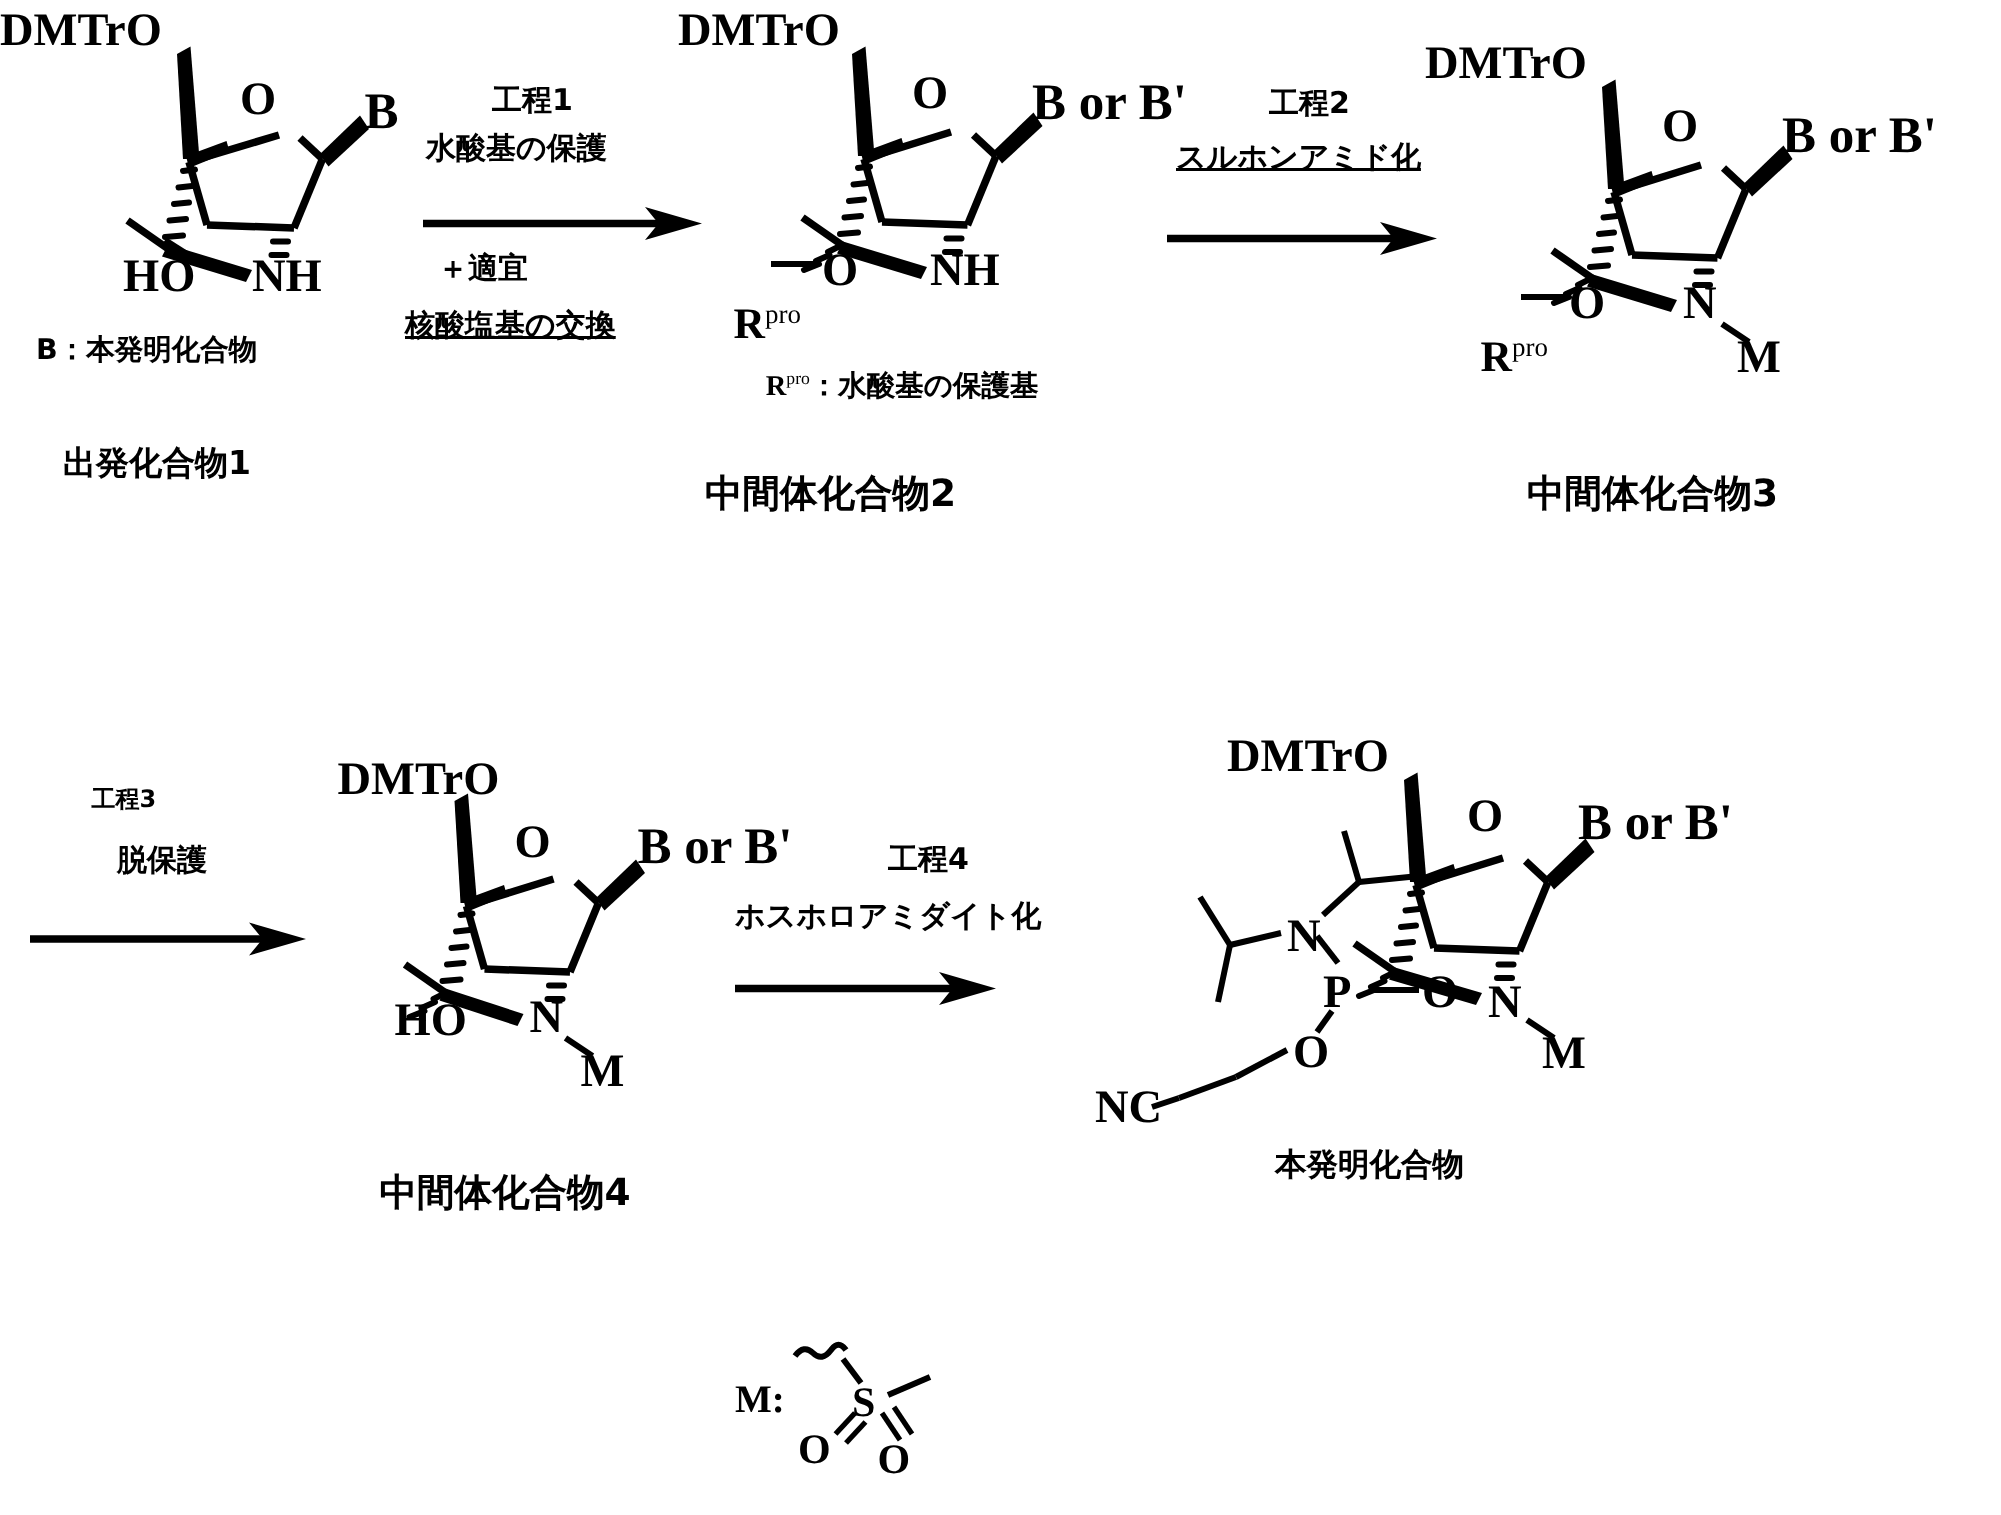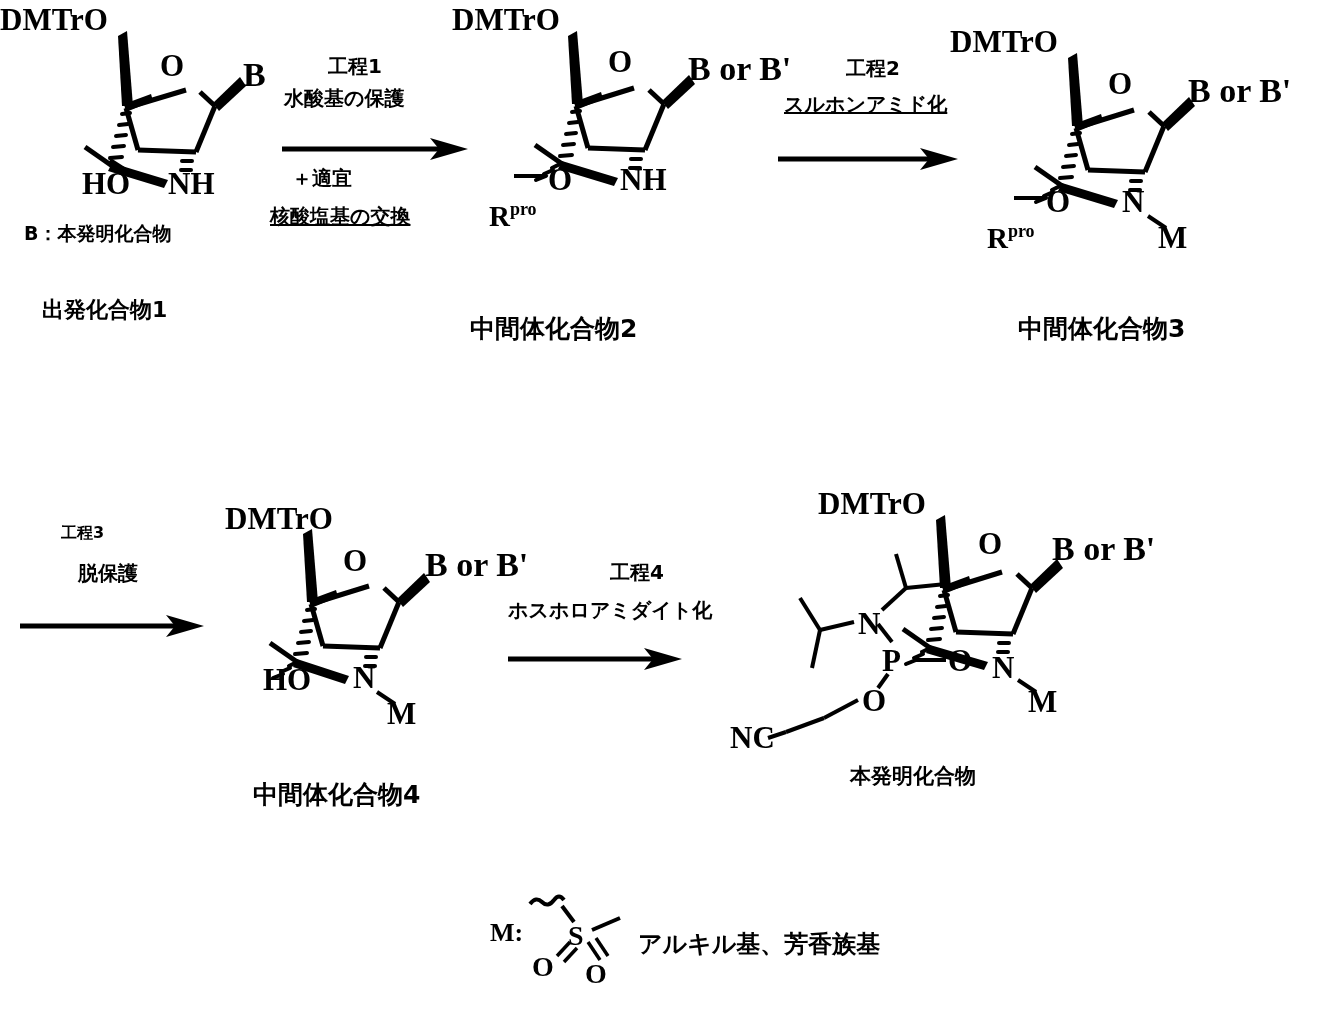--- a/index.html
+++ b/index.html
@@ -8,21 +8,21 @@
     width:1334px;height:1010px;position:relative;overflow:hidden;
     font-family:"Liberation Sans","DejaVu Sans",sans-serif;
     color:#000;
   }
   .abs{position:absolute;}
   .txt{white-space:pre;line-height:1;}
   .chem{font-family:"Liberation Serif","DejaVu Serif",serif;font-weight:bold;}
   .jp{font-family:"DejaVu Sans","Liberation Sans",sans-serif;font-weight:bold;}
   .cap{font-family:"DejaVu Sans","Liberation Sans",sans-serif;font-weight:bold;}
   svg{overflow:visible;display:block;}
-  .sup{font-size:.62em;vertical-align:super;font-weight:bold;}
+  .sup{font-size:.62em;vertical-align:super;font-weight:normal;}
 </style>
 </head>
 <body>
 
 <div class="abs" style="left:0px;top:0px;width:300px;height:260px;">
 
   <div class="abs txt chem" style="left:0px;top:4px;font-size:31px;">DMTrO</div>
   <div class="abs txt chem" style="left:160px;top:50px;font-size:31px;">O</div>
   <div class="abs txt chem" style="left:243px;top:58px;font-size:34px;">B</div>
   <div class="abs txt chem" style="left:82px;top:168px;font-size:31px;">HO</div>
@@ -115,20 +115,23 @@
 
     <path d="M74,176 L104,176" stroke="#000" stroke-width="4" fill="none"></path>
     <polygon points="122,161 178,178 174,186 118,169" fill="#000"></polygon>
     <g stroke="#000" stroke-width="4" stroke-linecap="round">
       <line x1="192" y1="150" x2="201" y2="150"></line>
       <line x1="191" y1="159" x2="201" y2="159"></line>
       <line x1="190" y1="168" x2="200" y2="168"></line>
     </g>
   </svg>
 
+  <div class="abs jp" style="left:44px;top:222px;font-size:19px;white-space:pre;">
+    <span class="chem">R</span><span class="chem sup">pro</span><span>：水酸基の保護基</span>
+  </div>
   <div class="abs txt cap" style="left:30px;top:316px;font-size:25px;">中間体化合物2</div>
 </div>
 
 <div class="abs" style="left:760px;top:58px;width:210px;height:140px;">
   <div class="abs txt jp" style="left:86px;top:0px;font-size:20px;">工程2</div>
   <div class="abs txt jp" style="left:24px;top:36px;font-size:20px;text-decoration:underline;">スルホンアミド化</div>
   <svg class="abs" width="180" height="26" style="left:18px;top:88px;">
     <line x1="0" y1="13" x2="152" y2="13" stroke="#000" stroke-width="5"></line>
     <polygon points="142,2 180,13 142,24 151,13" fill="#000"></polygon>
   </svg>
@@ -228,21 +231,21 @@
       <line x1="142" y1="158" x2="151" y2="158"></line>
       <line x1="141" y1="167" x2="151" y2="167"></line>
       <line x1="140" y1="176" x2="150" y2="176"></line>
     </g>
     <path d="M152,202 L170,214" stroke="#000" stroke-width="4" fill="none"></path>
   </svg>
 
   <div class="abs txt cap" style="left:28px;top:292px;font-size:25px;">中間体化合物4</div>
 </div>
 
-<div class="abs" style="left:508px;top:562px;width:250px;height:140px;">
+<div class="abs" style="left:490px;top:562px;width:250px;height:140px;">
   <div class="abs txt jp" style="left:102px;top:0px;font-size:20px;">工程4</div>
   <div class="abs txt jp" style="left:0px;top:38px;font-size:20px;">ホスホロアミダイト化</div>
   <svg class="abs" width="174" height="26" style="left:0px;top:84px;">
     <line x1="0" y1="13" x2="146" y2="13" stroke="#000" stroke-width="5"></line>
     <polygon points="136,2 174,13 136,24 145,13" fill="#000"></polygon>
   </svg>
 </div>
 
 <div class="abs" style="left:600px;top:470px;width:560px;height:300px;">
 
@@ -332,14 +335,13 @@
 
     <path d="M80,52 L67,66" stroke="#000" stroke-width="3.5" fill="none"></path>
     <path d="M87,58 L74,72" stroke="#000" stroke-width="3.5" fill="none"></path>
 
     <path d="M98,52 L110,70" stroke="#000" stroke-width="3.5" fill="none"></path>
     <path d="M106,48 L118,66" stroke="#000" stroke-width="3.5" fill="none"></path>
 
     <path d="M102,40 L130,28" stroke="#000" stroke-width="4" fill="none"></path>
   </svg>
 
-  <div class="abs txt jp" style="left:148px;top:42px;font-size:24px;">アルキル基、芳香族基</div>
 </div>
 
 </body></html>

